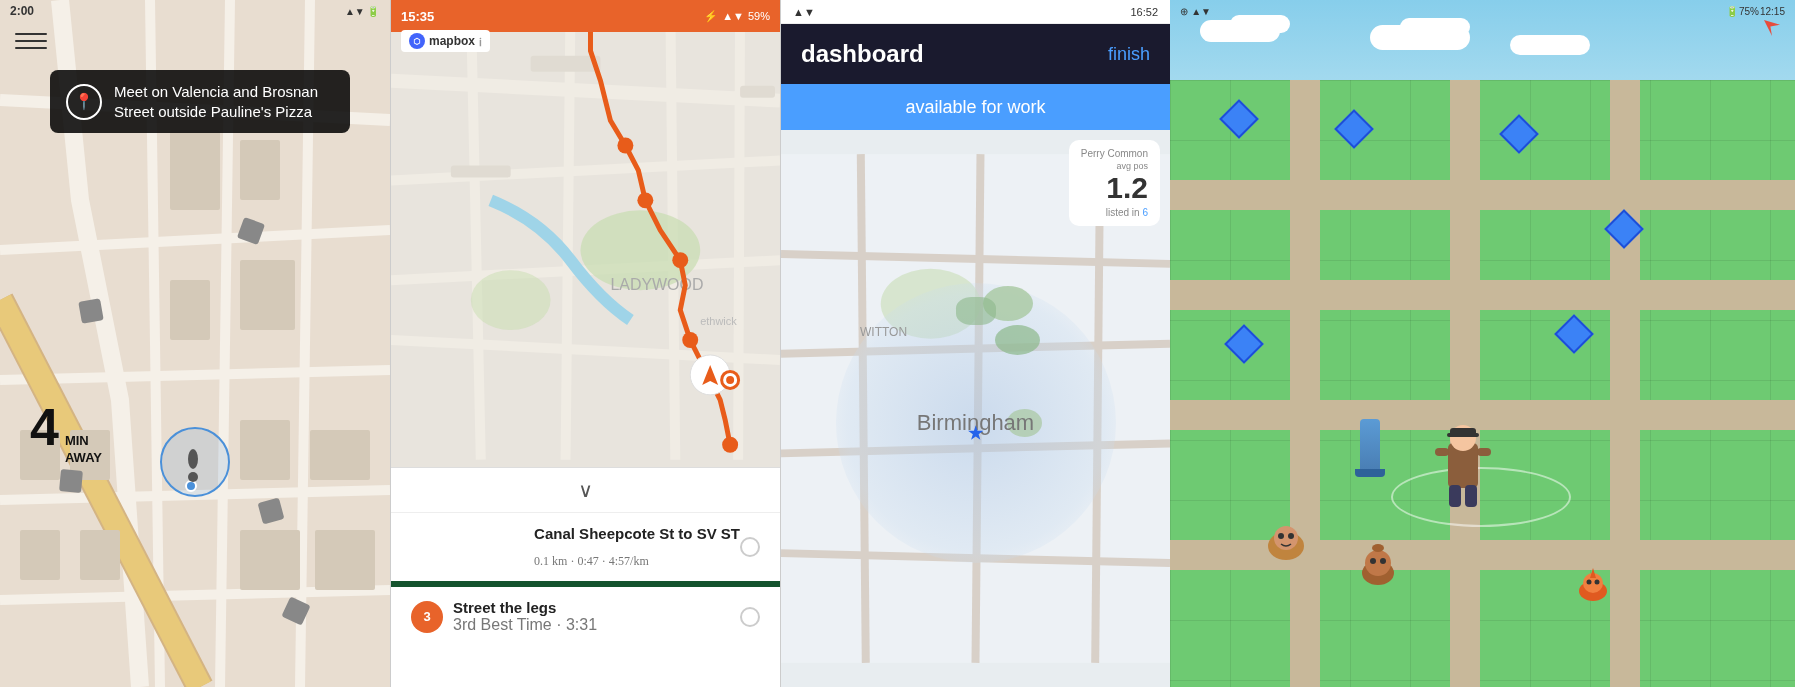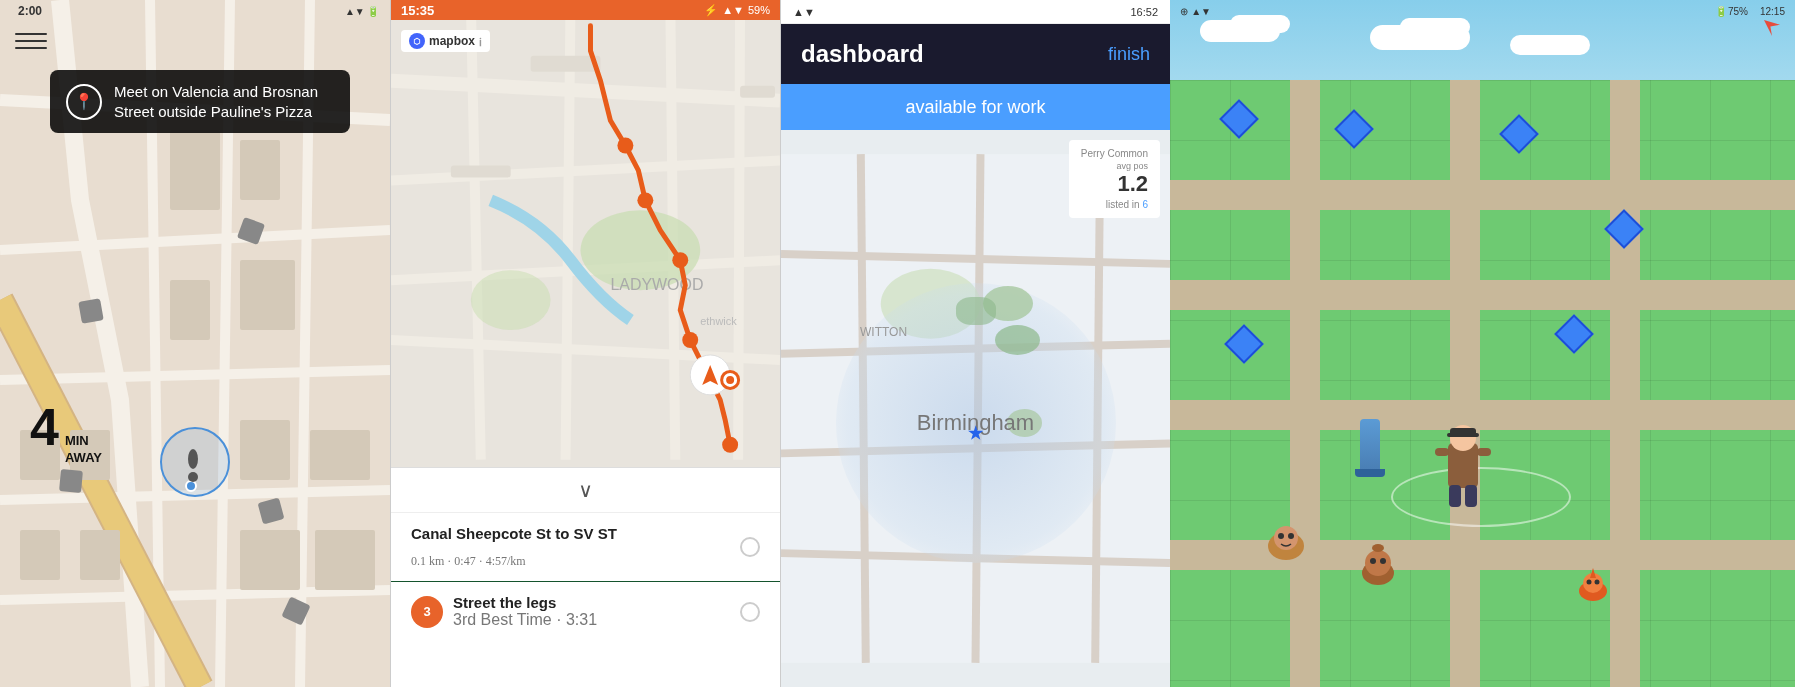--- a/index.html
+++ b/index.html
@@ -20,21 +20,21 @@
       background: #e8e0d5;
       flex-shrink: 0;
     }
     .uber-map-bg {
       position: absolute;
       inset: 0;
       background: #e8ddd0;
     }
     .uber-status-bar {
       position: absolute;
-      top: 0; left: 8px; right: 0;
+      top: 0; left: 0; right: 0;
       height: 22px;
       display: flex;
       align-items: center;
       justify-content: space-between;
       padding: 0 10px;
       z-index: 10;
     }
     .uber-hamburger {
       position: absolute;
       top: 25px; left: 15px;
@@ -133,21 +133,21 @@
       height: 687px;
       position: relative;
       overflow: hidden;
       background: #e8e4dd;
       flex-shrink: 0;
       border-left: 1px solid #ccc;
     }
     .strava-status-bar {
       position: absolute;
       top: 0; left: 0; right: 0;
-      height: 20px;
+      height: 32px;
       background: #e8632a;
       display: flex;
       align-items: center;
       justify-content: space-between;
       padding: 0 10px;
       z-index: 10;
     }
     .strava-time {
       font-size: 13px;
       font-weight: 700;
@@ -195,24 +195,24 @@
       justify-content: center;
       padding: 10px;
       border-bottom: 1px solid #eee;
     }
     .strava-chevron {
       font-size: 20px;
       color: #555;
     }
     .strava-route-item {
       padding: 12px 20px;
-      border-bottom: 1px solid #14532d;
-      display: flex;
-      align-items: center;
-      justify-content: space-between;
+      border-bottom: 6px solid #14532d;
+      display: flex;
+      align-items: center;
+      justify-content: flex-end;
     }
     .strava-route-title {
       font-size: 15px;
       font-weight: 600;
       color: #222;
     }
     .strava-route-sub {
       font-size: 12px;
       color: #777;
       margin-top: 12px;
@@ -311,29 +311,29 @@
     .dash-map-area {
       flex: 1;
       position: relative;
       background: #e8edf0;
       overflow: hidden;
     }
     .dash-info-panel {
       position: absolute;
       top: 10px; right: 10px;
       background: white;
-      border-radius: 4px;
+      border-radius: 10px;
       padding: 8px 12px;
       font-size: 11px;
       color: #555;
       z-index: 5;
       text-align: right;
     }
     .dash-avg-pos-number {
-      font-size: 22px;
+      font-size: 30px;
       font-weight: 700;
       color: #333;
       display: block;
     }
     .dash-listed-in {
       font-size: 10px;
       color: #888;
       margin-top: 2px;
     }
     .dash-listed-link {
@@ -388,21 +388,21 @@
       z-index: 20;
     }
     .poke-status-left {
       font-size: 10px;
       color: #333;
     }
     .poke-status-right {
       font-size: 10px;
       color: #333;
       display: flex;
-      gap: 12px;
+      gap: 1px;
     }
     .poke-map-grid {
       position: absolute;
       top: 80px; left: 0; right: 0; bottom: 0;
       background:
         linear-gradient(rgba(0,0,0,0.08) 1px, transparent 1px),
         linear-gradient(90deg, rgba(0,0,0,0.08) 1px, transparent 1px);
       background-size: 60px 60px;
       background-color: #6eca72;
     }

